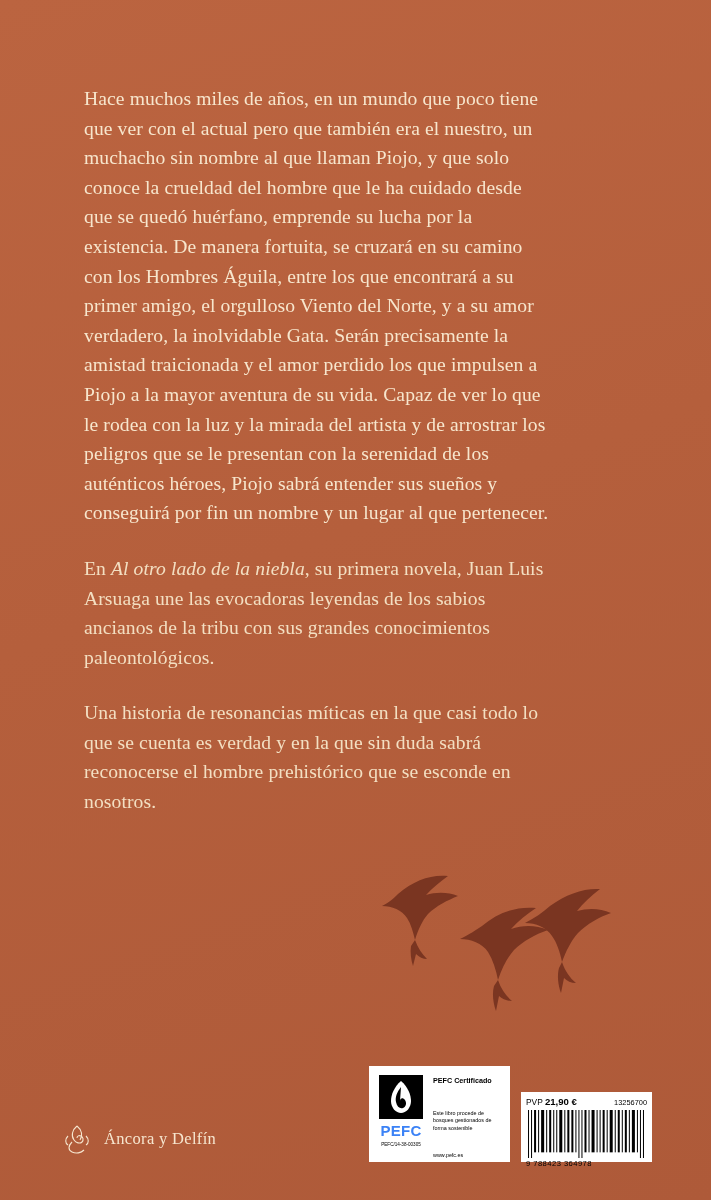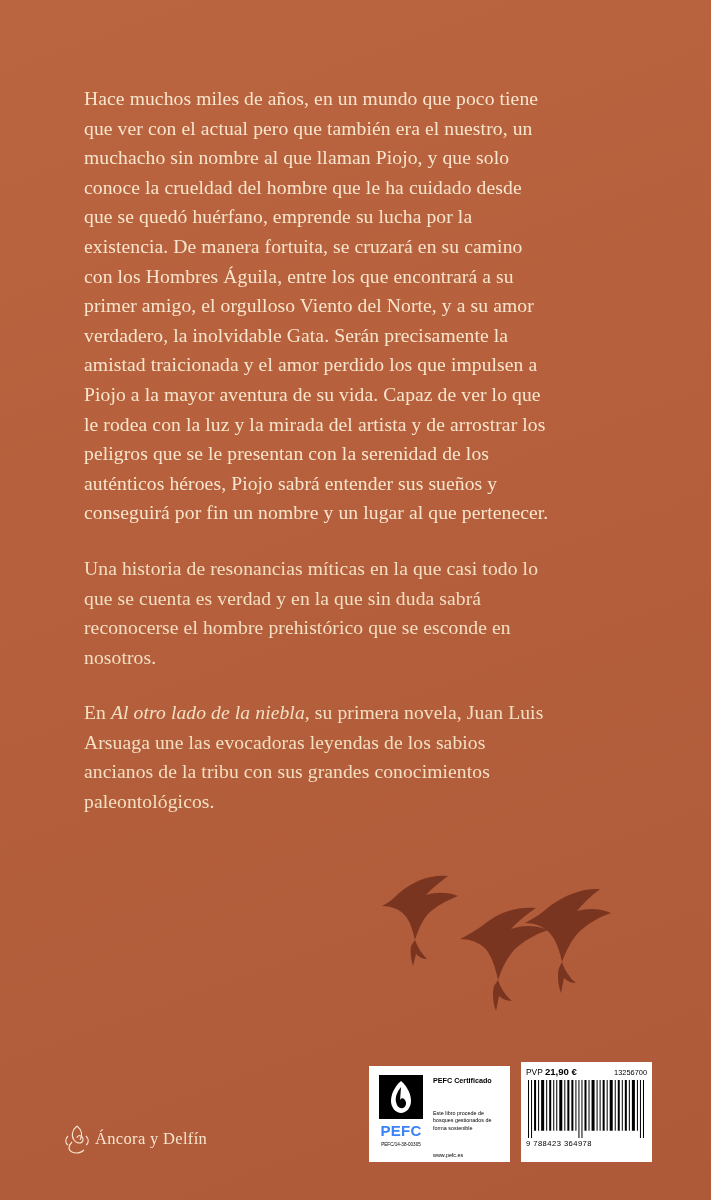--- a/index.html
+++ b/index.html
@@ -54,21 +54,21 @@
     width: 260px;
     height: 160px;
   }
 
   .imprint {
     position: absolute;
     left: 60px;
     bottom: 44px;
     display: flex;
     align-items: center;
-    gap: 1px;
+    gap: 10px;
   }
   .imprint-logo {
     width: 34px;
     height: 34px;
   }
   .imprint-name {
     font-size: 16.5px;
     color: #f6e6cf;
     letter-spacing: 0.02em;
   }
@@ -143,21 +143,21 @@
     color: #000;
     margin-top: auto;
     padding-bottom: 2px;
   }
 
   .barcode-box {
     position: absolute;
     left: 521px;
     bottom: 38px;
     width: 131px;
-    height: 100px;
+    height: 70px;
     background: #ffffff;
     box-sizing: border-box;
     padding: 4px 5px 14px 5px;
     display: flex;
     flex-direction: column;
   }
   .barcode-head {
     display: flex;
     justify-content: space-between;
     align-items: baseline;
@@ -188,22 +188,22 @@
     margin-top: 1px;
   }
 </style>
 </head>
 <body>
 
 <div class="back-cover">
 
   <div class="blurb">
     <p class="para">Hace muchos miles de años, en un mundo que poco tiene que ver con el actual pero que también era el nuestro, un muchacho sin nombre al que llaman Piojo, y que solo conoce la crueldad del hombre que le ha cuidado desde que se quedó huérfano, emprende su lucha por la existencia. De manera fortuita, se cruzará en su camino con los Hombres Águila, entre los que encontrará a su primer amigo, el orgulloso Viento del Norte, y a su amor verdadero, la inolvidable Gata. Serán precisamente la amistad traicionada y el amor perdido los que impulsen a Piojo a la mayor aventura de su vida. Capaz de ver lo que le rodea con la luz y la mirada del artista y de arrostrar los peligros que se le presentan con la serenidad de los auténticos héroes, Piojo sabrá entender sus sueños y conseguirá por fin un nombre y un lugar al que pertenecer.</p>
+    <p class="para secondary"><span>En </span><span class="italic-title">Al otro lado de la niebla</span><span>, su primera novela, Juan Luis Arsuaga une las evocadoras leyendas de los sabios ancianos de la tribu con sus grandes conocimientos paleontológicos.</span></p>
     <p class="para secondary">Una historia de resonancias míticas en la que casi todo lo que se cuenta es verdad y en la que sin duda sabrá reconocerse el hombre prehistórico que se esconde en nosotros.</p>
-    <p class="para secondary"><span>En </span><span class="italic-title">Al otro lado de la niebla</span><span>, su primera novela, Juan Luis Arsuaga une las evocadoras leyendas de los sabios ancianos de la tribu con sus grandes conocimientos paleontológicos.</span></p>
   </div>
 
   <div class="birds">
     <svg viewBox="0 0 260 160" width="260" height="160" aria-hidden="true">
       <g fill="#7a3521">
 
         <path d="M20 32 C36 18 54 12 70 14 C62 20 54 26 48 33 C58 30 70 30 80 34 C70 38 58 44 50 52 C44 59 40 68 37 78 C35 70 33 62 29 56 C24 48 14 44 4 44 C12 40 16 36 20 32 Z"></path>
         <path d="M37 78 C40 86 44 92 49 97 C45 97 41 95 38 92 C37 96 36 100 35 104 C33 98 32 90 33 84 Z"></path>
 
         <path d="M104 64 C120 50 140 44 158 46 C149 52 140 59 133 67 C145 63 158 63 170 68 C158 72 145 79 136 88 C129 96 124 106 120 118 C118 108 115 98 110 90 C104 81 93 77 82 77 C92 72 98 68 104 64 Z"></path>

